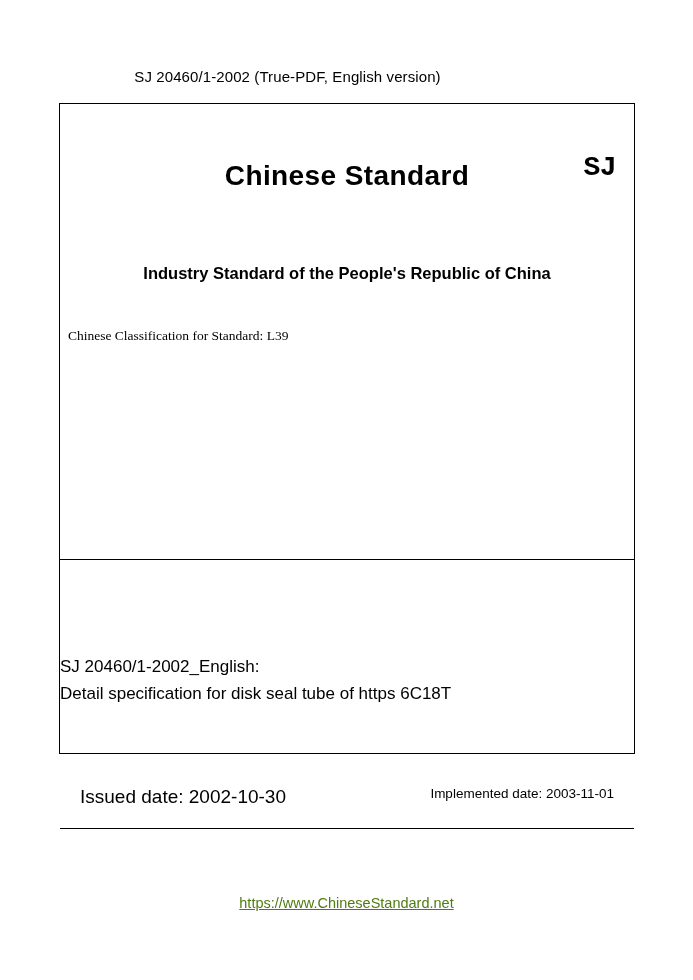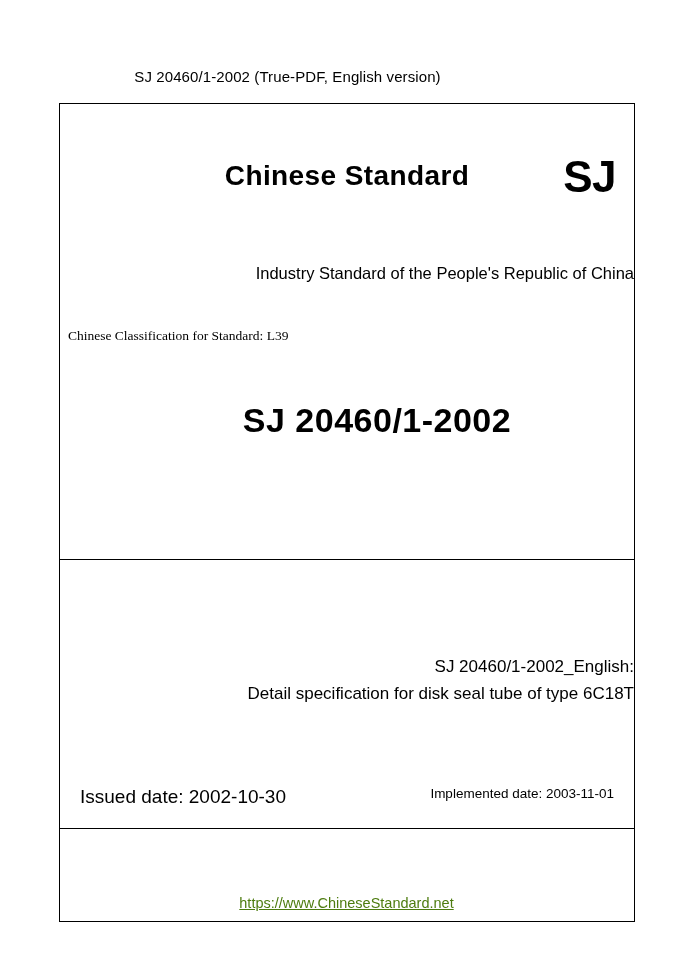--- a/index.html
+++ b/index.html
@@ -30,21 +30,21 @@
     text-align: center;
     font-size: 15px;
     color: #000;
     letter-spacing: 0.1px;
   }
   .cover-box {
     position: absolute;
     left: 59px;
     top: 103px;
     width: 576px;
-    height: 819px;
+    height: 651px;
     border: 1.5px solid #000;
     box-sizing: border-box;
   }
   .upper-section {
     position: absolute;
     left: 0;
     top: 0;
     width: 100%;
     height: 456px;
     border-bottom: 1.5px solid #000;
@@ -64,31 +64,33 @@
     width: 100%;
     text-align: center;
     font-size: 28px;
     font-weight: bold;
     letter-spacing: 0.4px;
   }
   .sj-logo {
     position: absolute;
     right: 18px;
     top: 0px;
-    font-size: 44px;
+    font-size: 28px;
     font-weight: bold;
     letter-spacing: -0.5px;
+    font-family: Liberation Mono, monospace;
   }
   .subtitle {
     position: absolute;
     top: 160px;
     left: 0;
     width: 100%;
-    text-align: right;
+    text-align: center;
     font-size: 16.5px;
+    font-weight: bold;
   }
   .classification {
     position: absolute;
     top: 224px;
     left: 8px;
     font-size: 13.5px;
     font-family: Liberation Serif, serif;
   }
   .std-number {
     position: absolute;
@@ -109,21 +111,21 @@
     width: 100%;
     height: 269px;
     box-sizing: border-box;
     border-bottom: 1.5px solid #000;
   }
   .doc-title {
     position: absolute;
     top: 93px;
     left: 0;
     width: 100%;
-    text-align: right;
+    text-align: left;
     font-size: 17px;
     line-height: 27px;
   }
   .doc-title div {
     white-space: nowrap;
   }
   .dates {
     position: absolute;
     bottom: 24px;
     left: 0;
@@ -176,29 +178,28 @@
 
       <div class="title-row">
         <div class="main-title">Chinese Standard</div>
         <div class="sj-logo">SJ</div>
       </div>
 
       <div class="subtitle">Industry Standard of the People's Republic of China</div>
 
       <div class="classification">Chinese Classification for Standard: L39</div>
 
-      <div class="std-number">SJ 20460/1-2002</div>
 
     </div>
 
     <div class="lower-section">
 
       <div class="doc-title">
         <div>SJ 20460/1-2002_English:</div>
-        <div>Detail specification for disk seal tube of type 6C18T</div>
+        <div>Detail specification for disk seal tube of https 6C18T</div>
       </div>
 
       <div class="dates">
         <div class="issued-date">Issued date: 2002-10-30</div>
         <div class="implemented-date">Implemented date: 2003-11-01</div>
       </div>
 
     </div>
 
     <div class="footer-band"></div>

